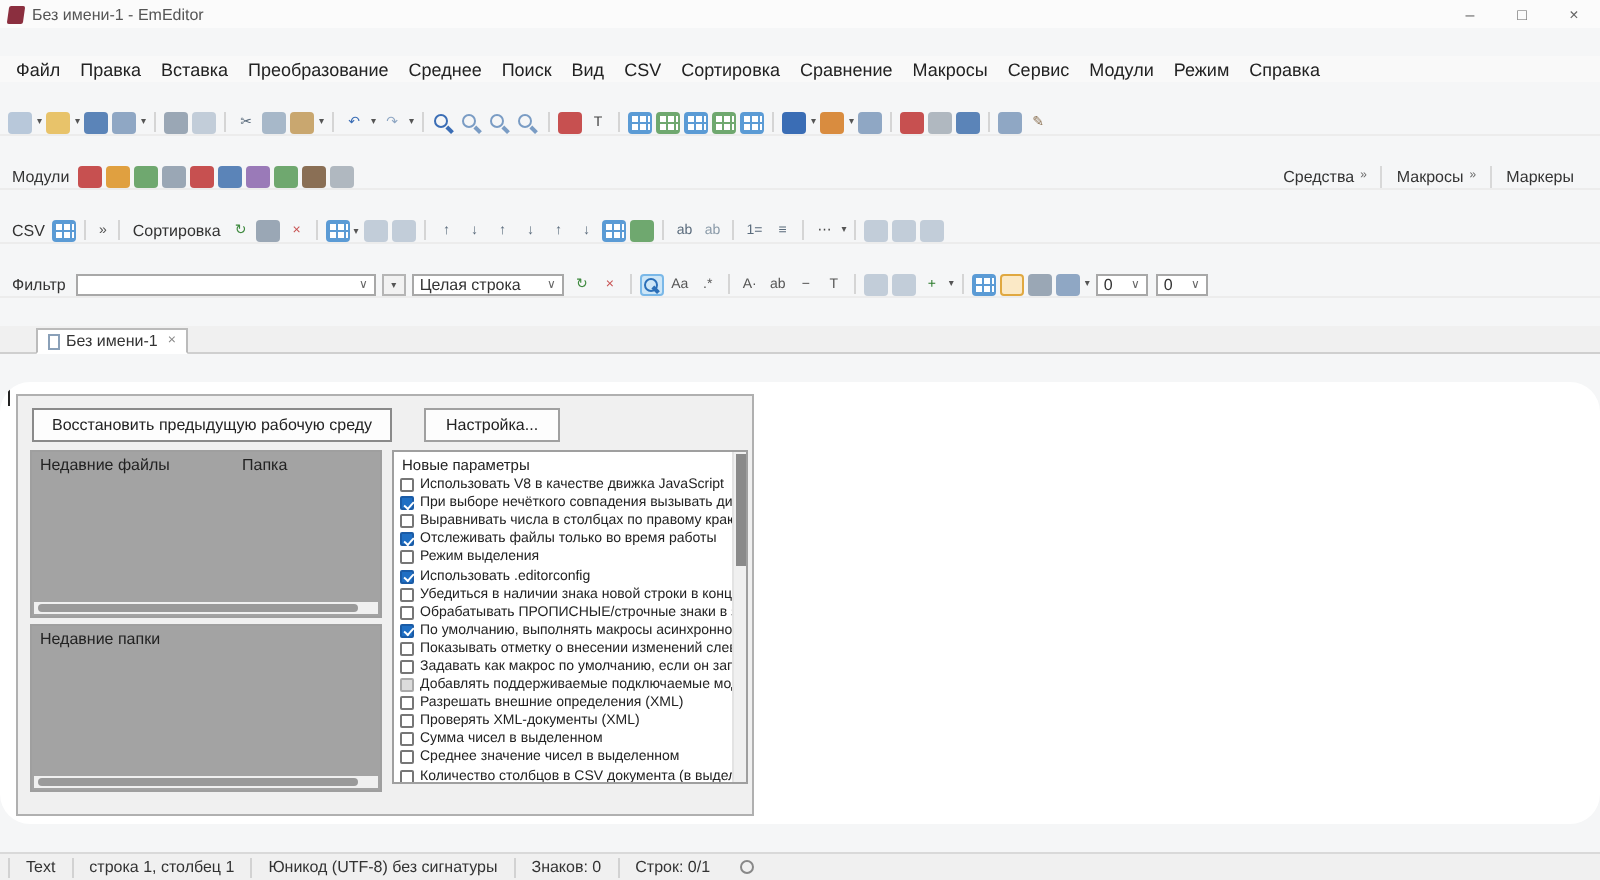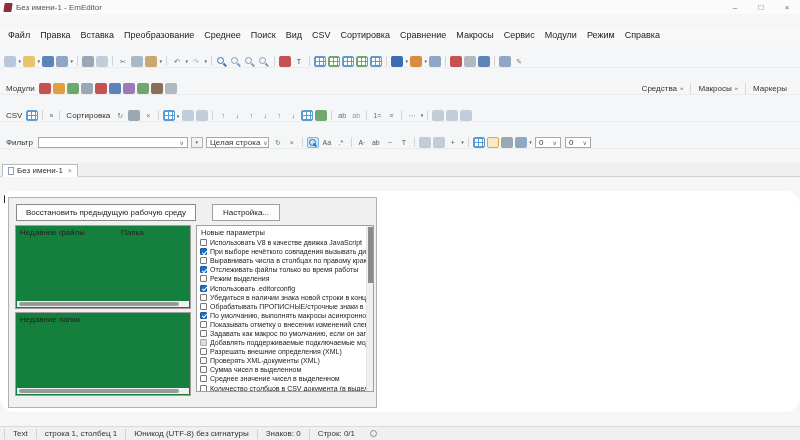--- a/index.html
+++ b/index.html
@@ -41,37 +41,37 @@
   .chev { font-size:7px; color:#555; margin:0 3px; }
   .combo { height:11px; background:#fff; border:1px solid #a8a8a8; font-size:8px; color:#333; display:inline-flex; align-items:center; padding:0 3px; margin:0 2px; }
   .combo .arr { margin-left:auto; font-size:6px; color:#666; padding-left:3px; }
   .mini-btn { width:12px; height:11px; border:1px solid #b5b5b5; background:#f2f2f2; display:inline-flex; align-items:center; justify-content:center; font-size:5px; color:#555; margin:0 1px; }
   .tb-captions { margin-left:auto; display:flex; align-items:center; height:13px; }
   .caption { display:flex; align-items:center; font-size:8px; color:#333; padding:0 7px; height:11px; }
   .caption + .caption { border-left:1px solid #d8d8d8; }
   .caption .cchev { font-size:6px; color:#666; margin-left:3px; vertical-align:super; }
 
   
-  .tabbar { height:14px; background:#f0f0f0; border-bottom:1px solid #cfcfcf; display:flex; align-items:flex-end; padding-left:2px; flex:none; }
+  .tabbar { height:14px; background:#f0f0f0; border-bottom:1px solid #cfcfcf; display:flex; align-items:flex-end; padding-left:18px; flex:none; }
   .tab { height:13px; margin-bottom:-1px; background:#fff; border:1px solid #bbb; border-bottom:1px solid #fff; display:flex; align-items:center; gap:3px; padding:0 5px; font-size:8px; color:#333; }
   .tab-ic { width:6px; height:8px; background:#fff; border:1px solid #8aa0b8; flex:none; }
   .tab-close { font-size:7px; color:#888; margin-left:2px; }
 
   
   .editarea { position:relative; flex:1; background:#fff; overflow:hidden;border-radius:15px; }
   .caret { position:absolute; left:4px; top:3px; width:1px; height:9px; background:#222; }
 
   
   .pane { position:absolute; left:8px; top:6px; width:369px; height:211px; background:#f0f0f0; border:1px solid #b0b0b0; padding:6px 6px 0 6px; }
   .pane-btnrow { display:flex; gap:16px; margin:0 0 4px 1px; }
   .pbtn { height:17px; background:#fdfdfd; border:1px solid #8a8a8a; font-size:8px; color:#222; display:flex; align-items:center; justify-content:center; padding:0 9px; font-family:"Liberation Sans",sans-serif; }
   .pbtn.secondary { border-color:#a0a0a0; width:68px; }
   .pane-body { display:flex; gap:5px; }
   .pane-left { width:176px; flex:none; }
-  .lbox { position:relative; height:84px; background:#15803d; border:1px solid #9f9f9f; font-size:8px; overflow:hidden; }
+  .lbox { position:relative; height:84px; background:#a3a3a3; border:1px solid #9f9f9f; font-size:8px; overflow:hidden; }
   .lbox + .lbox { margin-top:3px; }
   .lbox-title { position:absolute; left:4px; top:2px; color:#222; }
   .lbox-col { position:absolute; left:105px; top:2px; color:#222; }
   .hscroll { position:absolute; left:1px; right:1px; bottom:1px; height:6px; background:#f0f0f0; }
   .hthumb { height:4px; width:93%; margin:1px 2px; background:#9a9a9a; border-radius:2px; }
   .pane-right { width:178px; flex:none; }
   .obox { position:relative; height:167px; background:#fff; border:1px solid #9f9f9f; overflow:hidden; }
   .obox-title { font-size:7.5px; padding:2px 0 1px 4px; color:#222; }
   .opt { height:9.1px; display:flex; align-items:center; gap:3px; padding-left:3px; font-size:7px; white-space:nowrap; overflow:hidden; width:170px; color:#222; }
   .cb { width:7px; height:7px; border:1px solid #767676; background:#fff; flex:none; position:relative; border-radius:1px; }
@@ -239,21 +239,21 @@
       </span>
   </div>
 
   <div class="tbrow">
     <span class="tblabel">Фильтр</span>
     <span class="combo" style="width:150px">
       <span></span>
         <span class="arr">∨</span>
     </span>
     <span class="mini-btn">▾</span>
-    <span class="combo" style="width:63px">
+    <span class="combo" style="width:76px">
       <span>Целая строка</span>
         <span class="arr">∨</span>
     </span>
     <span style="display:flex;align-items:center;">
 
     <span class="tbi" style="color: rgb(63, 138, 63);">↻</span>
         <span class="tbi" style="color: rgb(199, 80, 80);">×</span>
         <span class="tbsep"></span>
         <span class="tbi k-mag hl" style="--c: #2a6fb8;"></span>
         <span class="tbi" style="color: rgb(85, 85, 85);">Aa</span>

